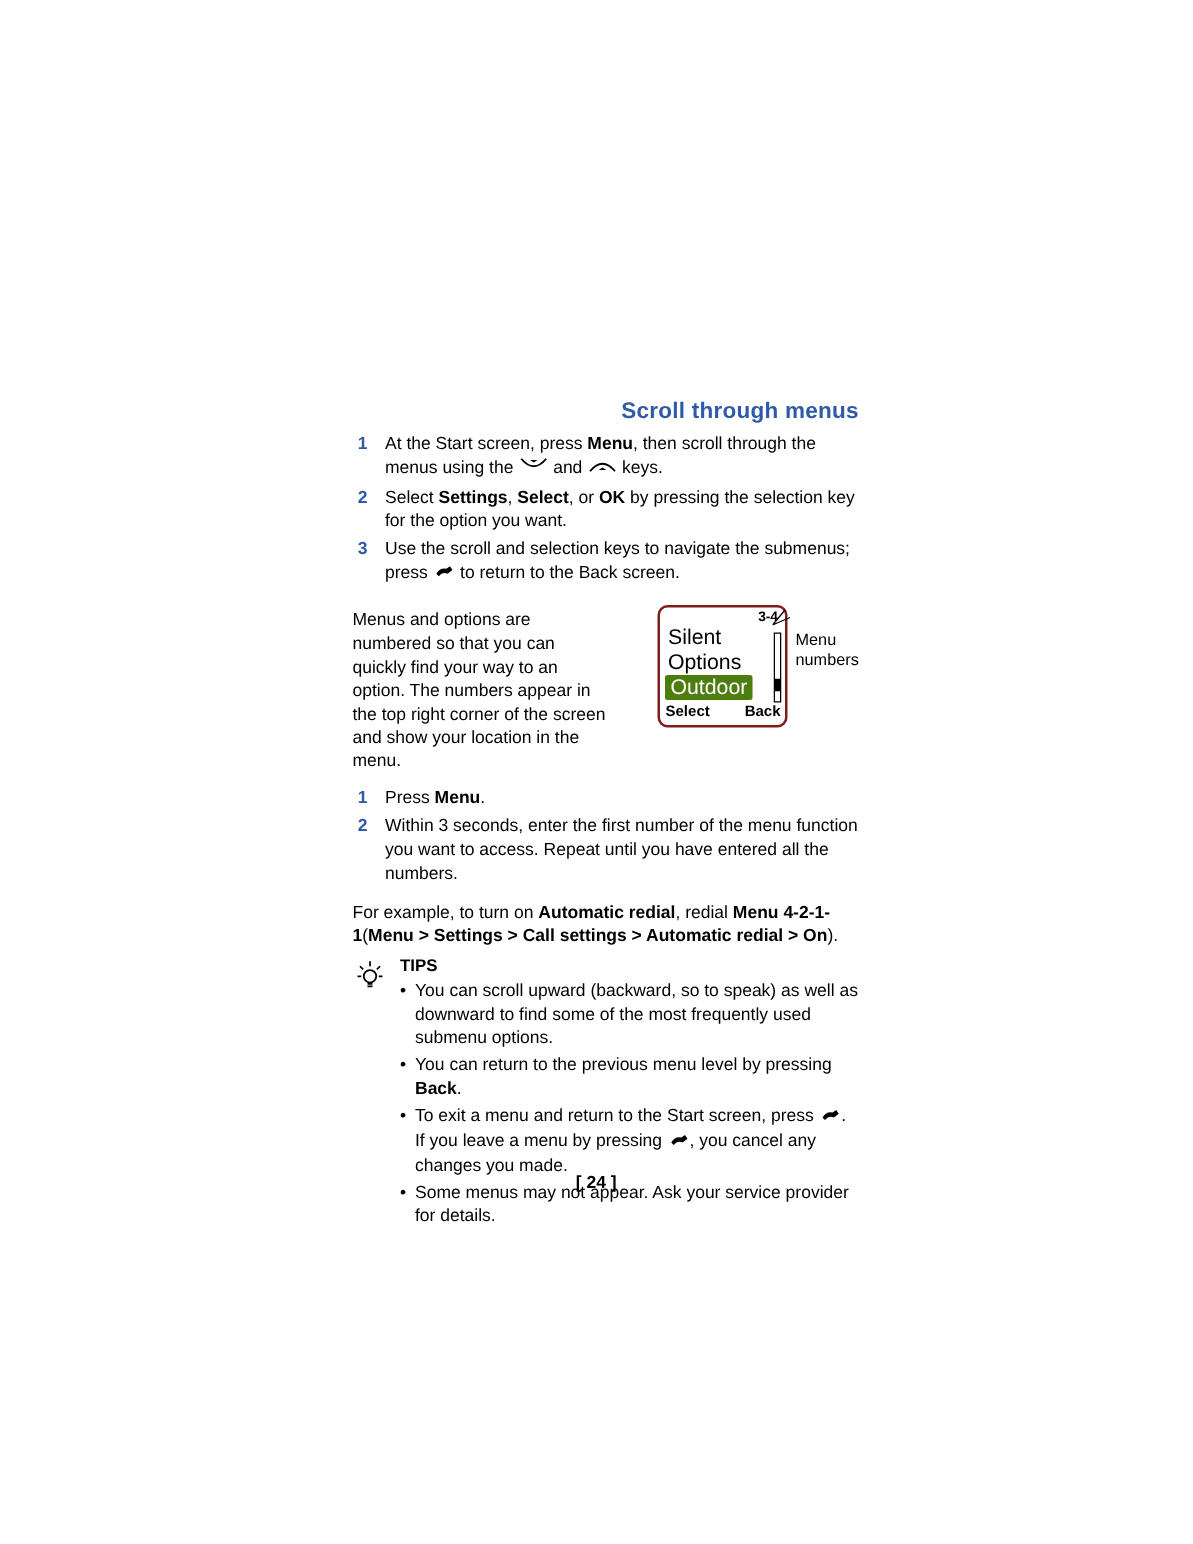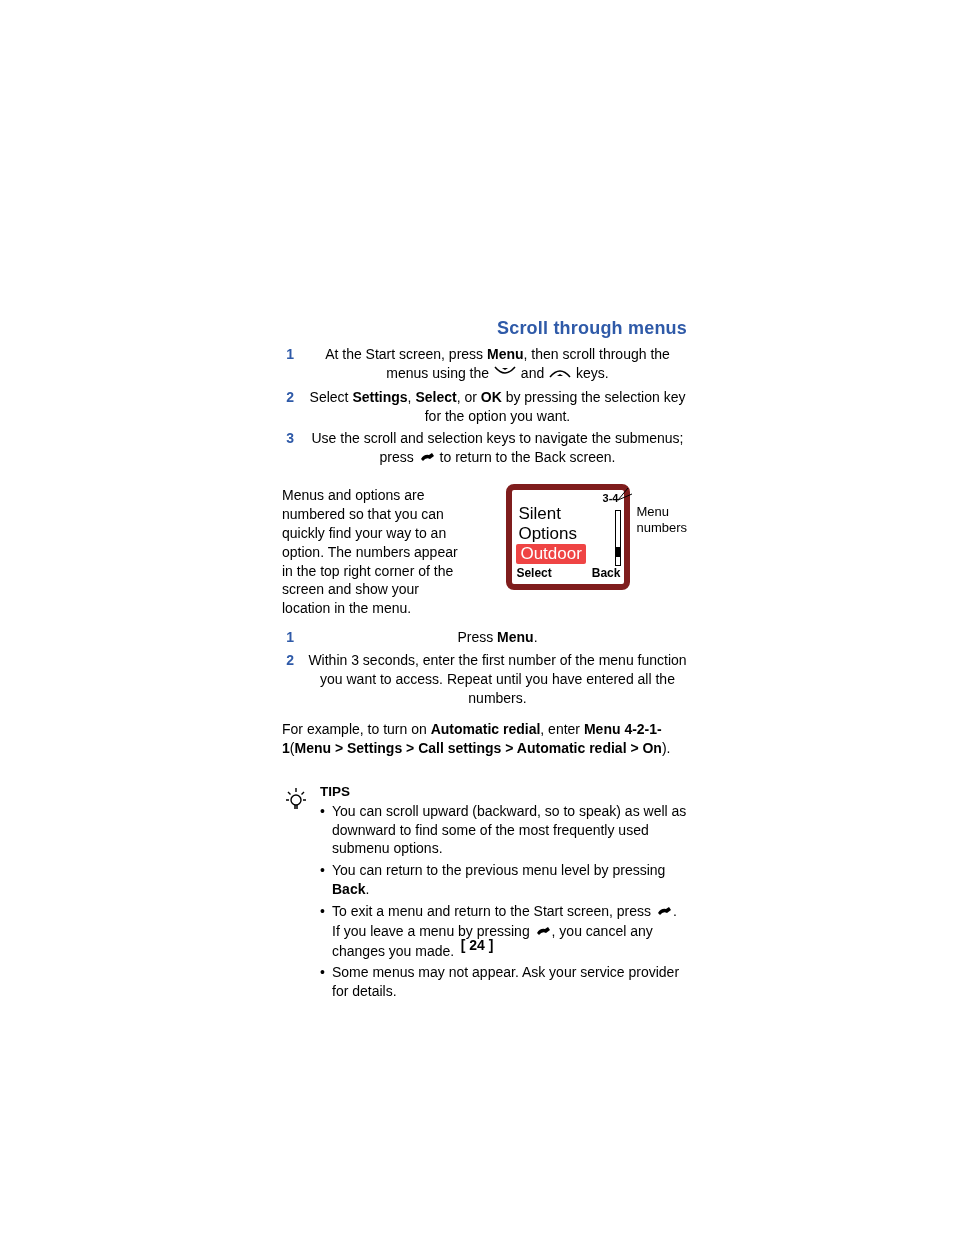--- a/index.html
+++ b/index.html
@@ -36,21 +36,21 @@
     margin: 4px 0;
     font-size: 14px;
     line-height: 1.35;
   }
   .li .num {
     color: #2f5aa8;
     font-weight: bold;
     min-width: 12px;
     text-align: right;
   }
-  .li .body { flex: 1; text-align: center; }
+  .li .body { flex: 1; }
   .bold { font-weight: bold; }
   .para {
     font-size: 14px;
     line-height: 1.35;
     margin: 6px 0;
   }
   .scroll-icon, .end-icon {
     display: inline-block;
     vertical-align: middle;
   }
@@ -60,41 +60,41 @@
     align-items: flex-start;
   }
   .shortcut-text { flex: 1; }
   .phone-wrap {
     display: flex;
     align-items: flex-start;
     gap: 6px;
     padding-top: 4px;
   }
   .phone-screen {
-    width: 124px;
-    border: 6px solid #7f1d1d;
+    width: 104px;
+    border: 2px solid #7f1d1d;
     border-radius: 8px;
     padding: 2px 4px 4px 4px;
     font-family: Arial, Helvetica, sans-serif;
     position: relative;
     box-sizing: border-box;
   }
   .phone-screen .menunum {
     text-align: right;
     font-size: 11px;
     font-weight: bold;
     margin-right: 2px;
   }
   .phone-screen .row {
     font-weight: normal;
     font-size: 17px;
     padding: 0 2px;
   }
   .phone-screen .row.sel {
-    background: #ef4444;
+    background: #4d7c0f;
     color: #fff;
     display: inline-block;
     padding: 0 4px;
     border-radius: 2px;
   }
   .phone-screen .softkeys {
     display: flex;
     justify-content: space-between;
     font-weight: bold;
     font-size: 12px;
@@ -122,21 +122,21 @@
     position: relative;
   }
   .callout svg {
     position: absolute;
     left: -18px;
     top: 2px;
   }
   .tips-block {
     display: flex;
     gap: 10px;
-    margin-top: 26px;
+    margin-top: 7px;
   }
   .tips-icon { flex: 0 0 28px; }
   .tips-content { flex: 1; }
   .tips-title {
     font-weight: bold;
     font-size: 13.5px;
     margin-bottom: 2px;
   }
   .tip {
     font-size: 14px;
@@ -237,21 +237,21 @@
         <span>Press </span><span class="bold">Menu</span><span>.</span>
       </span>
     </div>
     <div class="li">
       <span class="num">2</span>
       <span class="body">Within 3 seconds, enter the first number of the menu function you want to access. Repeat until you have entered all the numbers.</span>
     </div>
   </div>
 
   <div class="para">
-    <span>For example, to turn on </span><span class="bold">Automatic redial</span><span>, enter </span><span class="bold">Menu 4-2-1-1</span><span>(</span><span class="bold">Menu &gt; Settings &gt; Call settings &gt; Automatic redial &gt; On</span><span>).</span>
+    <span>For example, to turn on </span><span class="bold">Automatic redial</span><span>, redial </span><span class="bold">Menu 4-2-1-1</span><span>(</span><span class="bold">Menu &gt; Settings &gt; Call settings &gt; Automatic redial &gt; On</span><span>).</span>
   </div>
 
   <div class="tips-block">
     <div class="tips-icon">
       <svg width="28" height="28" viewBox="0 0 28 28">
         <g stroke="#000" stroke-width="1.4" fill="none">
           <circle cx="14" cy="16" r="5"></circle>
           <path d="M12 22 h4 M12 24 h4"></path>
           <path d="M14 4 v4 M6 8 l2.5 2.5 M22 8 l-2.5 2.5 M4 16 h3 M21 16 h3"></path>
         </g>

